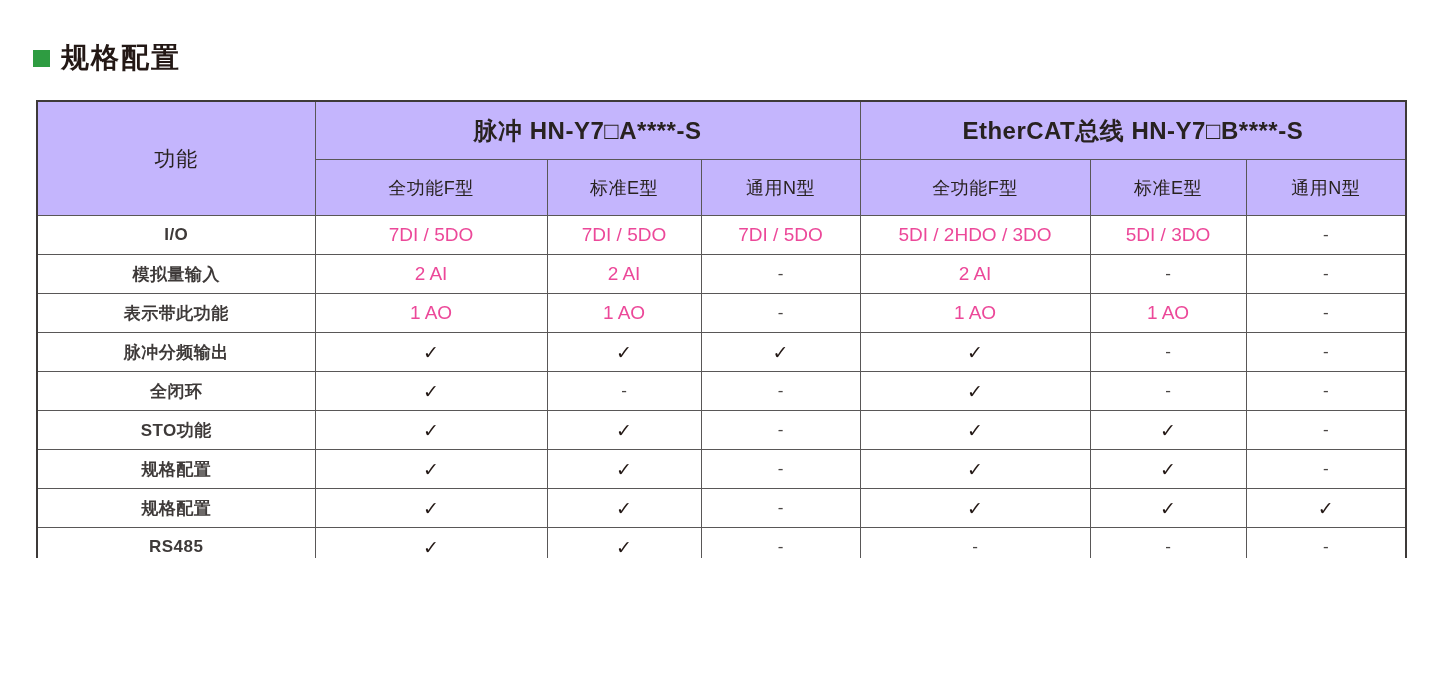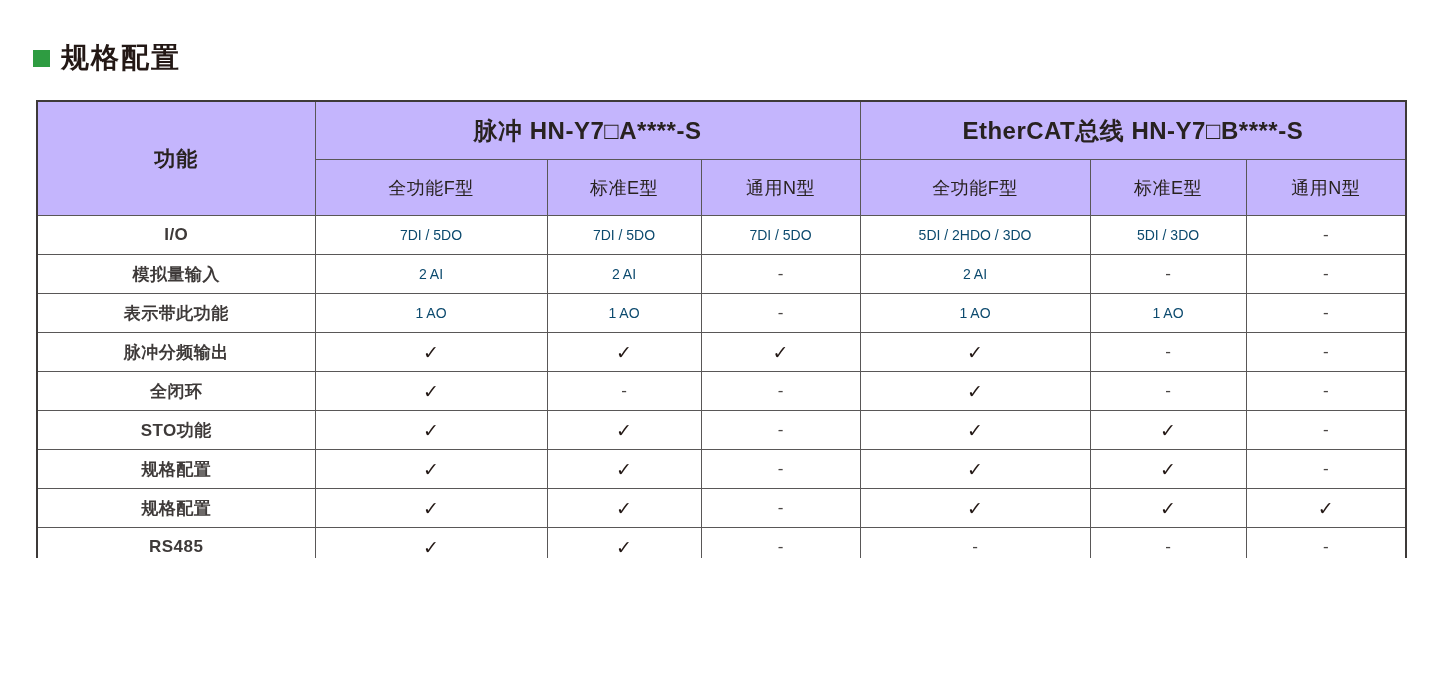--- a/index.html
+++ b/index.html
@@ -60,21 +60,21 @@
     padding: 0 4px;
     overflow: hidden;
     white-space: nowrap;
   }
   thead th {
     background: #c4b5fd;
     color: #282220;
   }
   .th-func {
     font-size: 21px;
-    font-weight: bold;
+    font-weight: normal;
     letter-spacing: 1px;
   }
   .th-group {
     font-size: 24px;
     font-weight: 600;
     height: 57px;
     letter-spacing: 0.5px;
   }
   .th-sub {
     font-size: 18px;
@@ -85,22 +85,22 @@
   tbody tr {
     height: 39px;
   }
   tbody th {
     font-weight: bold;
     font-size: 17px;
     color: #3e3a39;
     letter-spacing: 0.5px;
   }
   tbody td {
-    font-size: 14px;
-    color: #0c4a6e;
+    font-size: 19px;
+    color: #ec4899;
   }
   tbody td.check {
     font-size: 19px;
     font-weight: bold;
     color: #231815;
   }
   tbody td.dash {
     font-size: 17px;
     color: #4a4644;
   }

